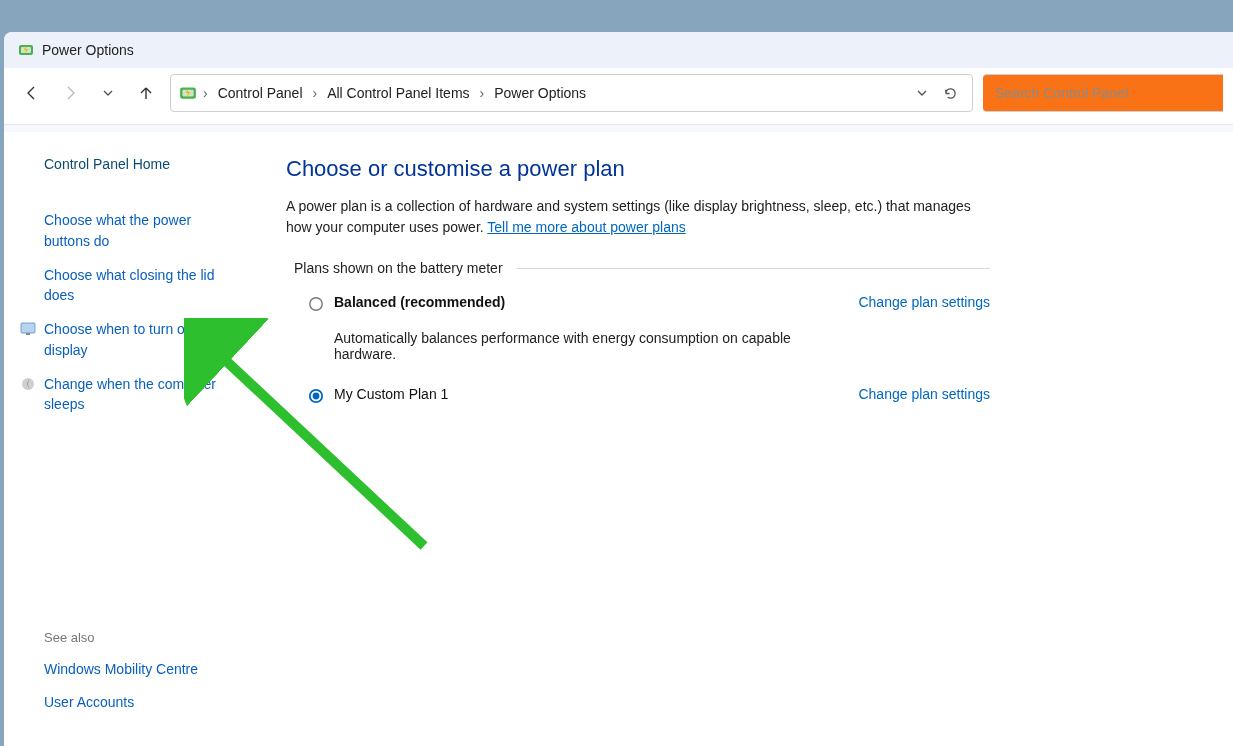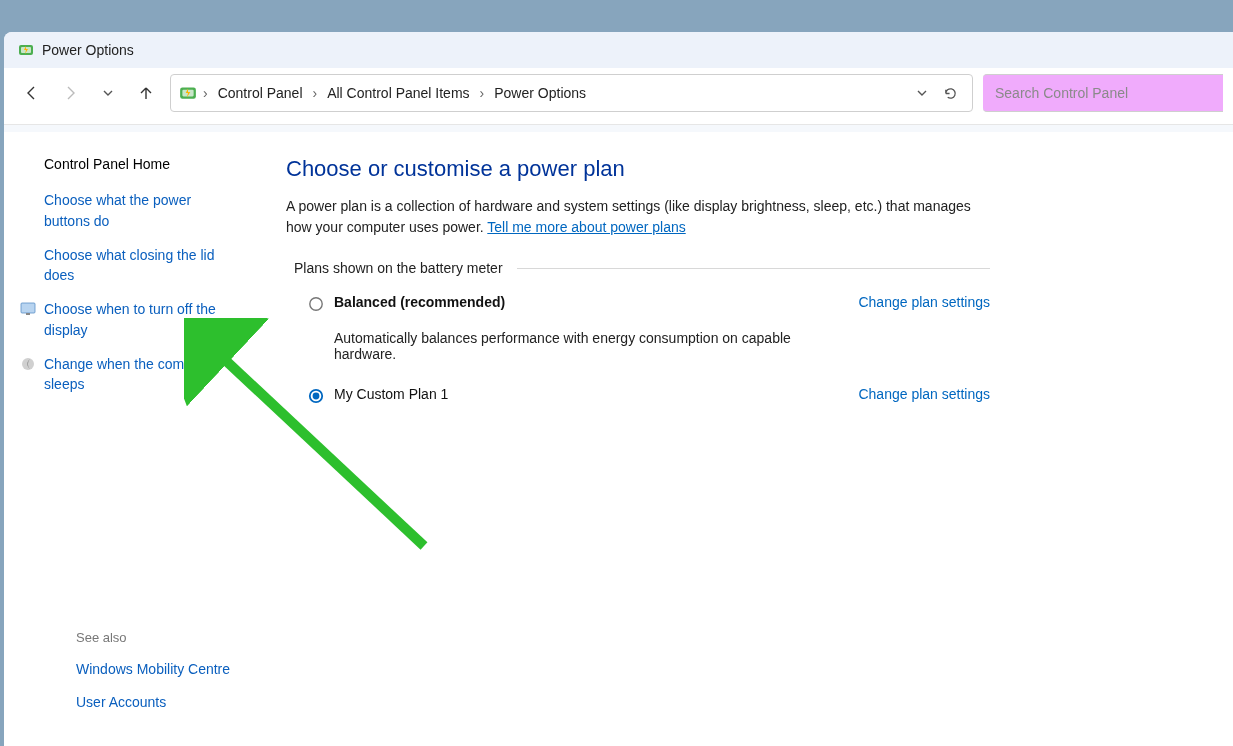--- a/index.html
+++ b/index.html
@@ -88,21 +88,21 @@
     .search {
       width: 240px;
       border: 1px solid #cfcfcf;
       border-left: none;
       border-right: none;
       border-top: 1px solid #cfcfcf;
       border-bottom: 1px solid #cfcfcf;
       border-radius: 4px 0 0 4px;
       height: 38px;
       padding: 0 12px;
-      background: #f0abfc;
+      background: #f97316;
     }
     .search input {
       border: none;
       outline: none;
       width: 100%;
       height: 100%;
       font-size: 14px;
       color: #333;
       background: transparent;
     }
@@ -117,42 +117,42 @@
       background: #ffffff;
     }
     .sidebar {
       width: 254px;
       padding: 22px 18px 20px 40px;
       line-height: 1.45;
       display: flex;
       flex-direction: column;
     }
     .side-home {
-      color: #000000;
-      margin-bottom: 16px;
+      color: #0c4a6e;
+      margin-bottom: 36px;
       cursor: default;
     }
     .side-link {
       color: #0a5fbe;
       margin-bottom: 14px;
       cursor: default;
       position: relative;
     }
     .side-link.active {
       text-decoration: underline;
       color: #0a5fbe;
     }
     .side-link .side-icon {
       position: absolute;
       left: -24px;
       top: 2px;
       width: 16px;
       height: 16px;
     }
-    .see-also-block { margin-top: auto; margin-left: 32px; }
+    .see-also-block { margin-top: auto; }
     .see-also {
       color: #777;
       font-size: 13px;
       margin-bottom: 12px;
     }
     .main {
       flex: 1;
       padding: 24px 28px 16px 28px;
       max-width: 760px;
     }

